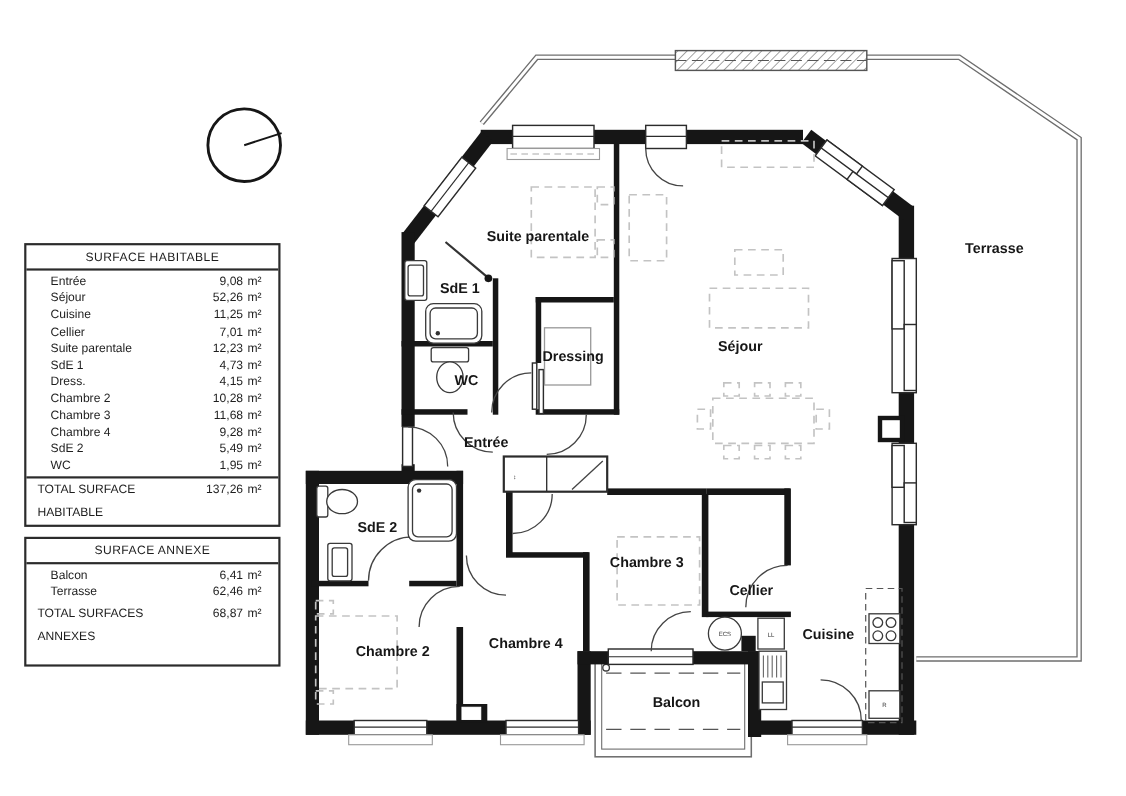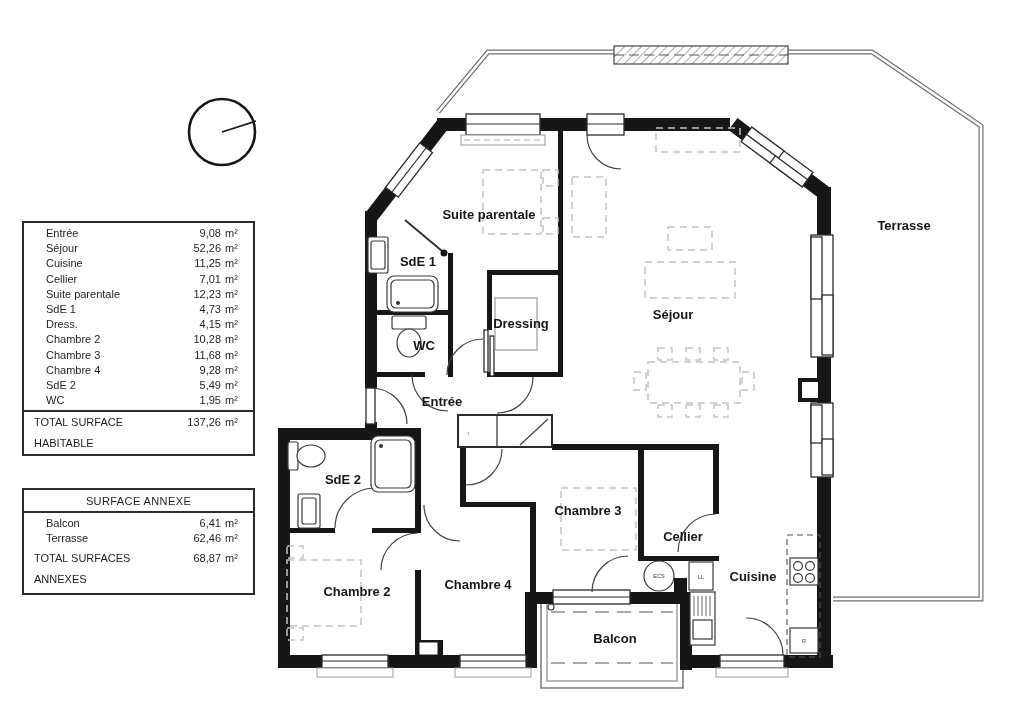--- a/index.html
+++ b/index.html
@@ -11,21 +11,21 @@
   #table-habitable{left:22px;top:221px;}
   #table-annexe{left:22px;top:488px;}
   .tbl-header{text-align:center;padding:5px 0 4px 0;border-bottom:2px solid #2b2b2b;
               letter-spacing:.4px;font-size:11px;}
   .tbl-rows{padding:3px 0 2px 0;}
   .tbl-row{display:flex;align-items:baseline;line-height:15.2px;}
   .tbl-row .lbl{flex:1;padding-left:22px;}
   .tbl-row .val{width:42px;text-align:right;}
   .tbl-row .unit{width:22px;text-align:left;padding-left:4px;padding-right:6px;}
   .tbl-total{display:flex;align-items:baseline;border-top:2px solid #2b2b2b;line-height:21px;}
-  #table-annexe .tbl-total{border-top:none;padding-bottom:3px;}
+  #table-annexe .tbl-total{border-top:none;padding-bottom:14px;}
   .tbl-total .lbl{flex:1;padding-left:10px;}
   .tbl-total .val{width:48px;text-align:right;}
   .tbl-total .unit{width:22px;text-align:left;padding-left:4px;padding-right:6px;}
   
   .wall{fill:#161616;stroke:none;}
   .wline{stroke:#161616;fill:none;}
   .thin{stroke:#2b2b2b;stroke-width:1.3;fill:#fff;}
   .fixture{stroke:#3a3a3a;stroke-width:1.2;fill:#fff;}
   .furn{stroke:#c3c3c3;stroke-width:1.5;fill:none;stroke-dasharray:7 5;}
   .furn2{stroke:#9a9a9a;stroke-width:1.2;fill:none;}
@@ -326,20 +326,21 @@
     <text class="room-label" x="478" y="589">Chambre 4</text>
     <text class="room-label" x="588" y="515">Chambre 3</text>
     <text class="room-label" x="683" y="541">Cellier</text>
     <text class="room-label" x="753" y="581">Cuisine</text>
     <text class="room-label" x="615" y="643">Balcon</text>
     <text class="room-label" x="904" y="230">Terrasse</text>
   </g>
 </svg>
 
 <div class="area-table" id="table-habitable">
+  <div class="tbl-header">SURFACE HABITABLE</div>
   <div class="tbl-rows">
 
       <div class="tbl-row">
         <span class="lbl">Entrée</span>
         <span class="val">9,08</span>
         <span class="unit">m²</span>
       </div>
 
       <div class="tbl-row">
         <span class="lbl">Séjour</span>

